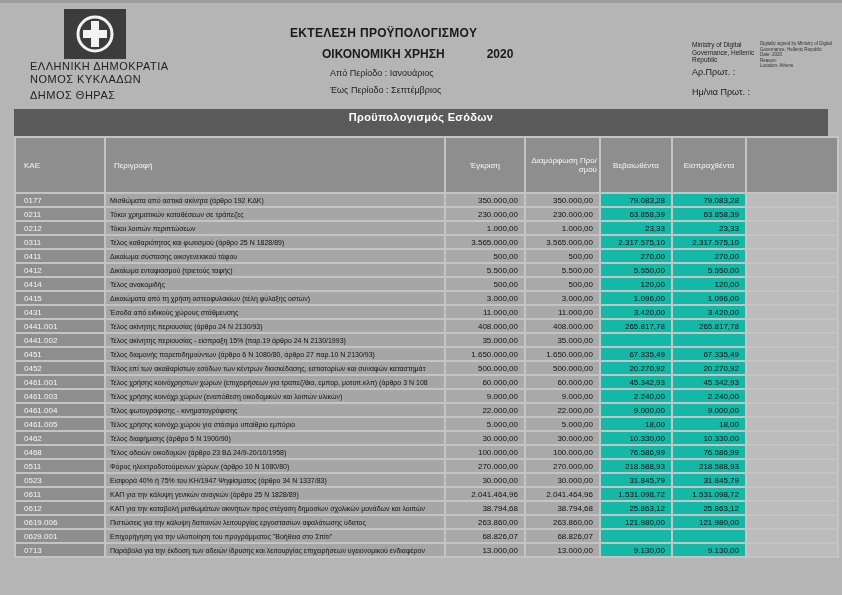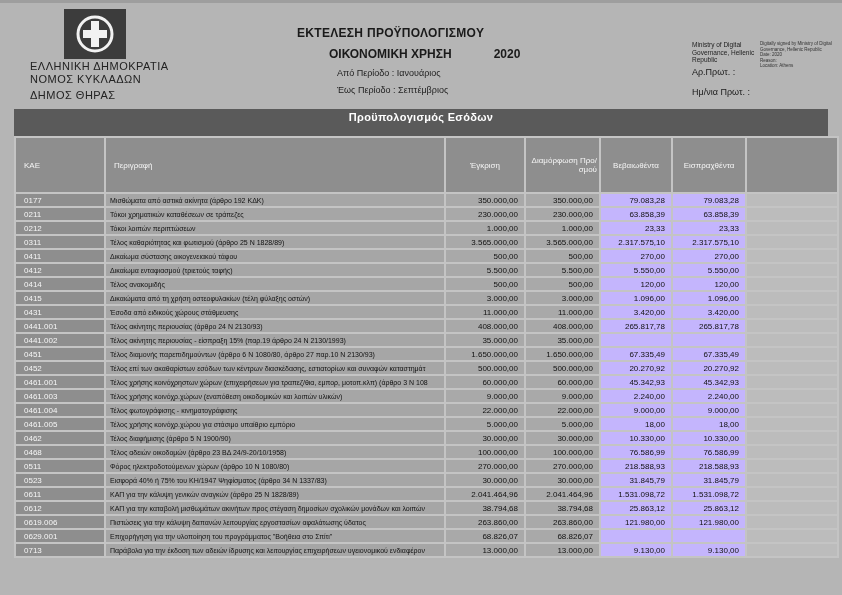--- a/index.html
+++ b/index.html
@@ -10,21 +10,21 @@
     color:#1a1a1a;
     position:relative;
     overflow:hidden;
     border-top:3px solid #9e9e9e;
   }
   
   .doc-header { position:relative; height:104px; }
   .emblem { position:absolute; left:64px; top:6px; width:62px; height:50px; }
   .org-block { position:absolute; left:30px; top:57px; font-size:11px; line-height:13px; color:#222; letter-spacing:.5px; }
   .org-block .org-line3 { margin-top:3px; }
-  .title-block { position:absolute; left:297px; top:23px; }
+  .title-block { position:absolute; left:290px; top:23px; }
   .doc-title { font-size:12px; font-weight:bold; letter-spacing:.3px; }
   .doc-subtitle { font-size:12px; font-weight:bold; margin-top:7px;margin-left:32px; }
   .doc-subtitle .year { display:inline-block; margin-left:42px; }
   .period { font-size:9px; margin-top:7px; margin-left:40px; color:#222; }
   .ada-line { position:absolute; left:620px; top:8px; width:210px; text-align:center; font-size:11px; color:#222; }
   .sig-block { position:absolute; left:692px; top:38px; width:150px; display:flex; gap:4px; }
   .sig-name { font-size:6.5px; line-height:7.5px; width:64px; color:#222; }
   .sig-details { font-size:4.5px; line-height:5.5px; width:82px; color:#333; white-space:pre-line; }
   .prot-line1 { position:absolute; left:692px; top:64px; font-size:9px; }
   .prot-line2 { position:absolute; left:692px; top:84px; font-size:9px; }
@@ -50,21 +50,21 @@
   thead th {
     background:#8e8e8e; color:#f5f5f5; font-weight:normal;
     font-size:8px; height:28px; vertical-align:middle; text-align:center; padding:18px 2px;
   }
   thead th.w-kae, thead th.w-desc { text-align:left; padding-left:8px; }
   tbody td { height:12px; overflow:hidden; }
   td.c-kae  { background:#8e8e8e; color:#f6f6f6; font-size:8px; padding:1px 3px 1px 8px; white-space:nowrap; }
   td.c-desc { background:#a6a6a6; color:#111; font-size:7px; padding:1px 4px; white-space:nowrap; }
   td.c-num  { color:#111; font-size:8px; text-align:right; padding:1px 6px 1px 2px; white-space:nowrap; }
   td.n0, td.n1 { background:#a9a9a9; }
-  td.n2, td.n3 { background:#c4b5fd; }
+  td.n2, td.n3 { background:#14b8a6; }
   td.c-tail { background:#bcbcbc; }
 </style>
 </head>
 <body>
 
 <div class="doc-header">
   <div class="emblem">
     <svg viewBox="0 0 62 50" width="62" height="50" aria-hidden="true">
       <rect x="0" y="0" width="62" height="50" fill="#3c3c3c"></rect>
       <circle cx="31" cy="25" r="17" fill="none" stroke="#f2f2f2" stroke-width="3"></circle>

